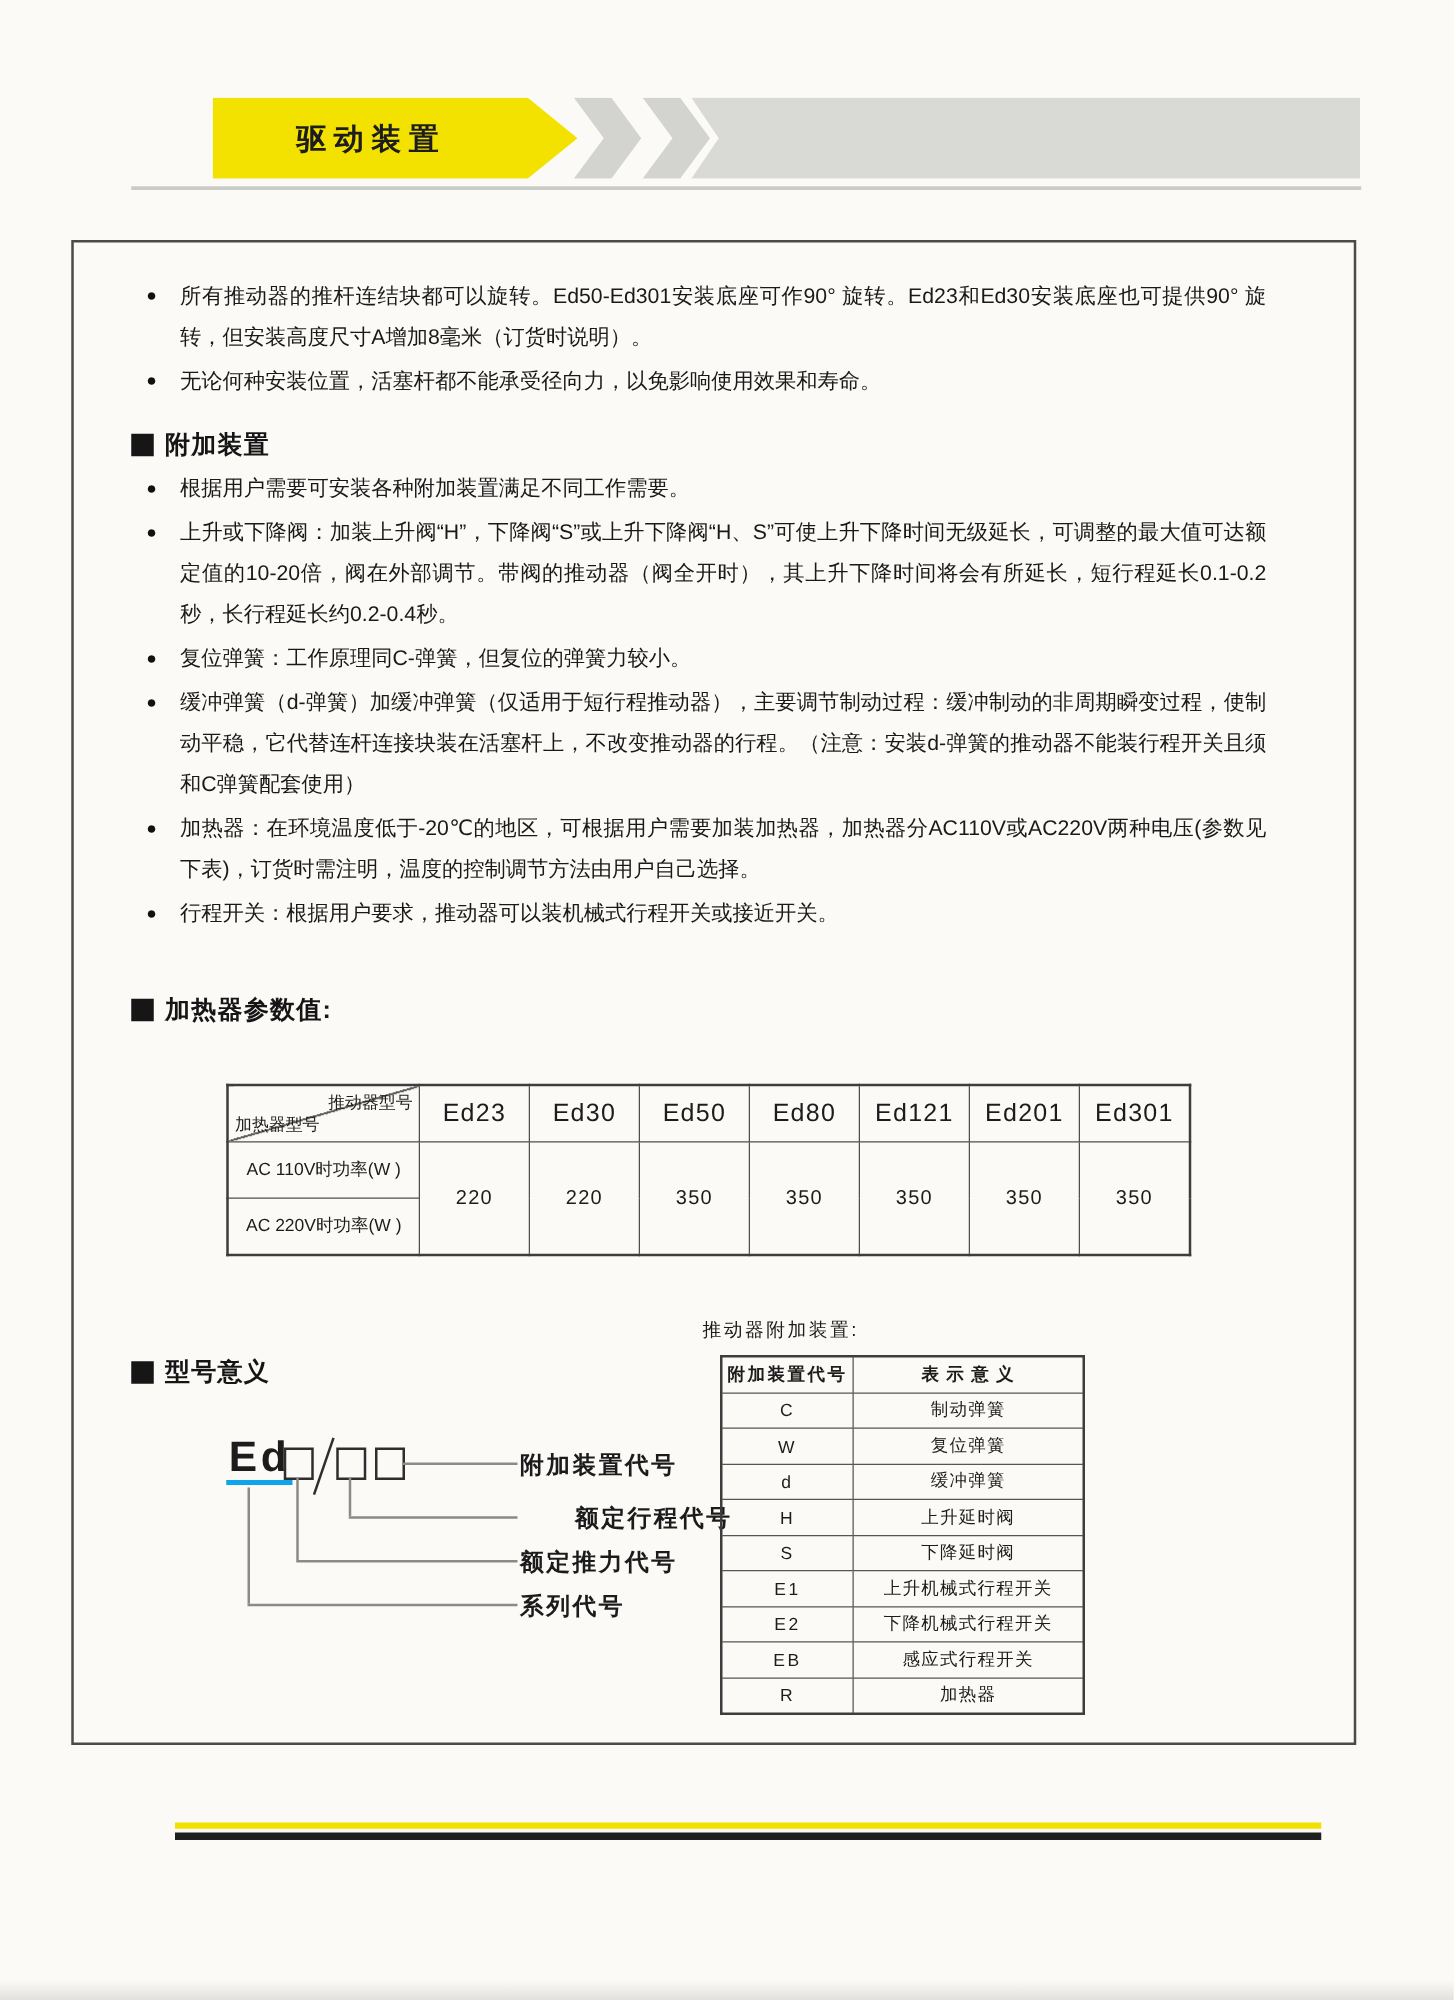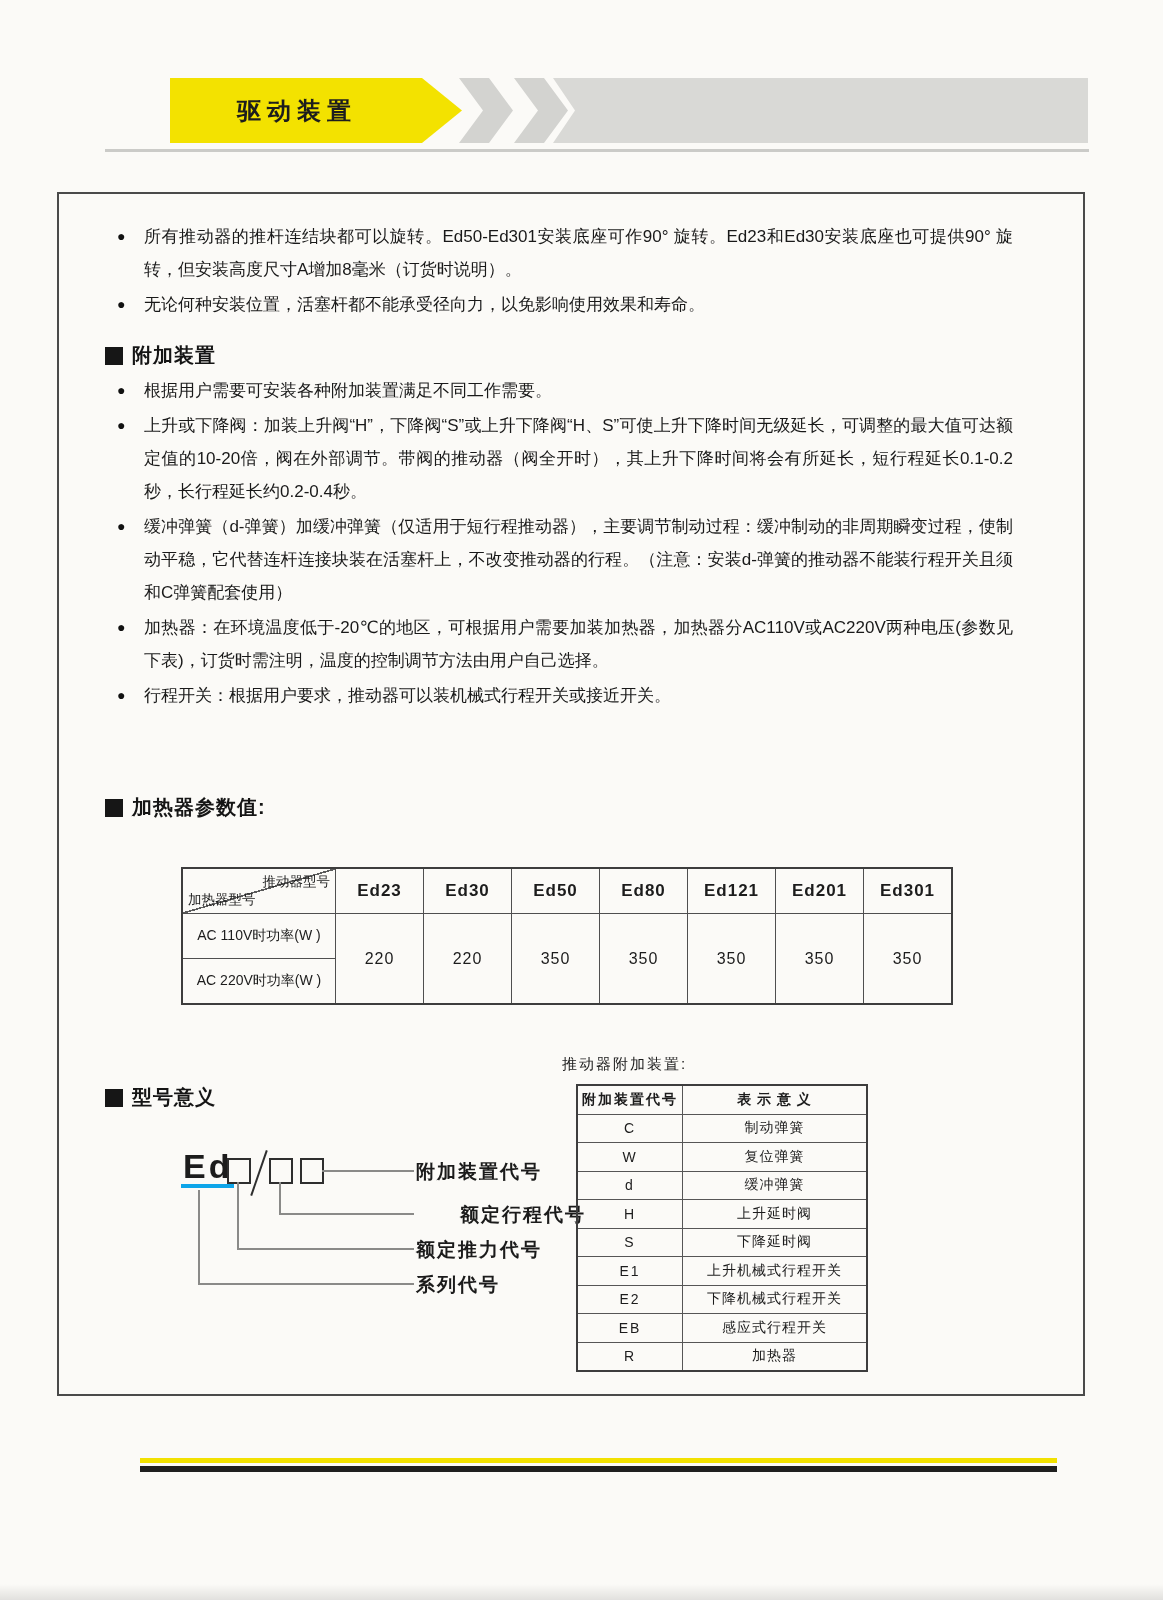--- a/index.html
+++ b/index.html
@@ -42,21 +42,21 @@
   .h-model{left:46px;top:890px;}
   
   .heater-table{position:absolute;left:122px;top:673px;border-collapse:collapse;table-layout:fixed;}
   .heater-table td,.heater-table th{border:1px solid #4f4f4f;padding:0;text-align:center;
     font-weight:normal;background:transparent;}
   .heater-table{border:2px solid #3d3d3d;}
   .heater-table .corner{width:152px;height:44px;position:relative;
     background:linear-gradient(to bottom right,transparent calc(50% - 0.8px),#5a5a5a calc(50% - 0.8px),#5a5a5a calc(50% + 0.8px),transparent calc(50% + 0.8px));}
   .corner .corner-top{position:absolute;right:5px;top:4px;font-size:13.5px;}
   .corner .corner-bottom{position:absolute;left:5px;bottom:4px;font-size:13.5px;}
-  .heater-table .model-col{width:87px;height:44px;font-size:17px;letter-spacing:1px;font-weight:bold;}
+  .heater-table .model-col{width:87px;height:44px;font-size:20px;letter-spacing:1px;}
   .heater-table .row-label{height:44px;font-size:14px;}
   .heater-table .val-cell{font-size:16px;letter-spacing:1px;}
   
   .diagram-prefix{position:absolute;left:122px;top:955px;font-size:34px;font-weight:700;
     letter-spacing:3px;border-bottom:4px solid #0ea5e9;padding:0 2px 1px 2px;line-height:34px;}
   .dg-box{position:absolute;width:20px;height:22px;border:2px solid #2e2e2e;top:964px;}
   .dg-box.b1{left:168px;}
   .dg-box.b2{left:210px;}
   .dg-box.b3{left:241px;}
   .dg-slash{position:absolute;left:199px;top:955px;width:2px;height:48px;background:#2e2e2e;
@@ -93,20 +93,21 @@
     <li>无论何种安装位置，活塞杆都不能承受径向力，以免影响使用效果和寿命。</li>
   </ul>
 
   <div class="sec-heading h-addons">
     <span class="sec-marker"></span>
     <span class="sec-text">附加装置</span>
   </div>
   <ul class="blist addon-list">
     <li>根据用户需要可安装各种附加装置满足不同工作需要。</li>
     <li>上升或下降阀：加装上升阀“H”，下降阀“S”或上升下降阀“H、S”可使上升下降时间无级延长，可调整的最大值可达额定值的10-20倍，阀在外部调节。带阀的推动器（阀全开时），其上升下降时间将会有所延长，短行程延长0.1-0.2秒，长行程延长约0.2-0.4秒。</li>
+    <li>复位弹簧：工作原理同C-弹簧，但复位的弹簧力较小。</li>
     <li>缓冲弹簧（d-弹簧）加缓冲弹簧（仅适用于短行程推动器），主要调节制动过程：缓冲制动的非周期瞬变过程，使制动平稳，它代替连杆连接块装在活塞杆上，不改变推动器的行程。（注意：安装d-弹簧的推动器不能装行程开关且须和C弹簧配套使用）</li>
     <li>加热器：在环境温度低于-20℃的地区，可根据用户需要加装加热器，加热器分AC110V或AC220V两种电压(参数见下表)，订货时需注明，温度的控制调节方法由用户自己选择。</li>
     <li>行程开关：根据用户要求，推动器可以装机械式行程开关或接近开关。</li>
   </ul>
 
   <div class="sec-heading h-heater">
     <span class="sec-marker"></span>
     <span class="sec-text">加热器参数值:</span>
   </div>
 

